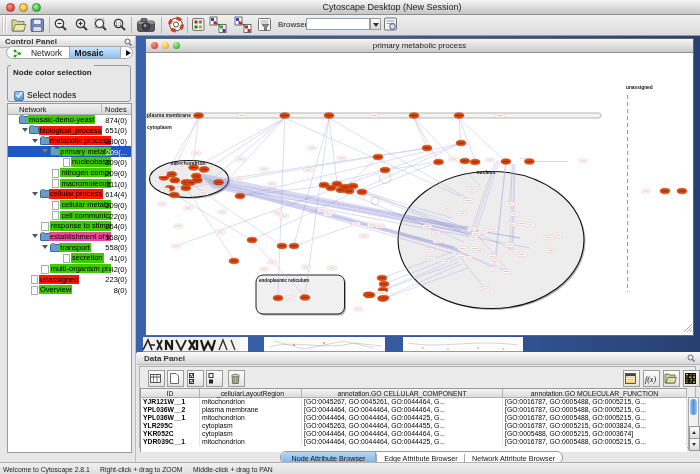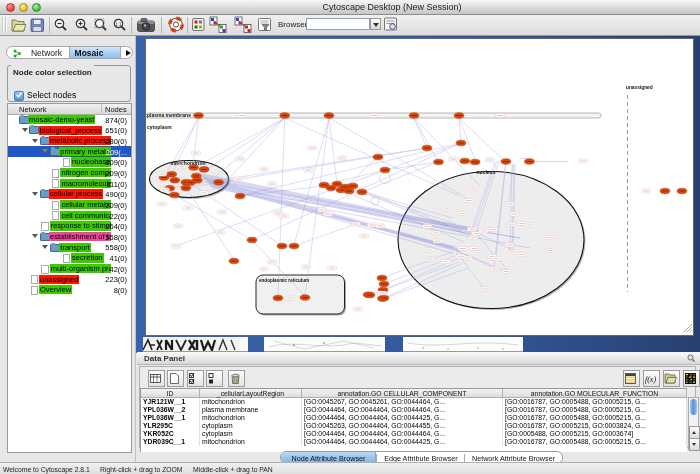--- a/index.html
+++ b/index.html
@@ -193,20 +193,26 @@
   <svg width="120" height="15" viewBox="0 0 120 15">
     <path d="M5 6 C40 12 70 2 115 8" stroke="#aab" stroke-width="0.5" fill="none"></path>
     <circle cx="20" cy="11" r="0.8" fill="#bbaa00"></circle>
       <circle cx="45" cy="12" r="0.8" fill="#bbaa00"></circle>
     <circle cx="75" cy="11" r="0.8" fill="#bbaa00"></circle>
       <circle cx="100" cy="12" r="0.8" fill="#bbaa00"></circle>
   </svg>
 </div>
 
 <div class="abs" id="netwin">
+  <div class="abs" id="nettitle">
+    <div class="abs nlight" style="left:5px;background:radial-gradient(circle at 35% 30%,#ff9a8a,#ee4c3e 60%,#b03228);"></div>
+    <div class="abs nlight" style="left:16px;background:radial-gradient(circle at 35% 30%,#ffe9a8,#f5bd40 60%,#c08a20);"></div>
+    <div class="abs nlight" style="left:27px;background:radial-gradient(circle at 35% 30%,#b8f0a0,#44c93e 60%,#2a9428);"></div>
+    <div class="abs" id="nettext">primary metabolic process</div>
+  </div>
   <div class="abs" style="left:0;top:13px;width:547px;height:283px;" id="canvasholder">
 <svg width="547" height="283" viewBox="146 52 547 283" style="position:absolute;left:0;top:0;">
 <rect x="146" y="113" width="455" height="5" rx="2.5" fill="#f4f4f2" stroke="#9a9a9a" stroke-width="0.7"></rect>
 <ellipse cx="190.5" cy="180.5" rx="39.5" ry="18.5" fill="#0a0a0a" opacity="0.3"></ellipse>
 <ellipse cx="189" cy="179" rx="39.5" ry="18.5" fill="#ededed" stroke="#111" stroke-width="1.1"></ellipse>
 <ellipse cx="492.5" cy="241.5" rx="93" ry="68.5" fill="#0a0a0a" opacity="0.3"></ellipse>
 <ellipse cx="491" cy="240" rx="93" ry="68.5" fill="#ededed" stroke="#111" stroke-width="1.1"></ellipse>
 <rect x="257.5" y="276.5" width="88.5" height="39" rx="7" fill="#0a0a0a" opacity="0.35"></rect>
 <rect x="256" y="275" width="88.5" height="39" rx="7" fill="#f0f0f0" stroke="#222" stroke-width="1"></rect>
 <line x1="627.5" y1="95" x2="627.5" y2="292" stroke="#999" stroke-width="1" stroke-dasharray="4 3"></line>
@@ -565,20 +571,27 @@
 <g stroke="#aaa" stroke-width="1">
 <line x1="684" y1="332" x2="692" y2="324"></line>
           <line x1="687" y1="332" x2="692" y2="327"></line>
           <line x1="690" y1="332" x2="692" y2="330"></line>
 </g>
 </svg>
 </div>
 </div>
 
 <div class="abs" id="cpanel">
+  <div class="abs" id="cphead">
+      <span>Control Panel</span>
+    <svg style="position:absolute;right:3px;top:2px;" width="8" height="8">
+        <circle cx="3.5" cy="3.5" r="2.5" fill="none" stroke="#667" stroke-width="1"></circle>
+        <line x1="5.5" y1="5.5" x2="7.5" y2="7.5" stroke="#667" stroke-width="1.2"></line>
+      </svg>
+  </div>
   <div class="abs" id="tabs">
     <svg style="position:absolute;left:6px;top:1.5px;" width="9" height="9" viewBox="0 0 9 9">
       <circle cx="2" cy="2" r="1.5" fill="#2a2"></circle>
         <circle cx="2" cy="7" r="1.5" fill="#2a2"></circle>
         <circle cx="6.5" cy="4.5" r="1.5" fill="#2a2"></circle>
       <line x1="2" y1="2" x2="6.5" y2="4.5" stroke="#2a2" stroke-width="0.8"></line>
         <line x1="2" y1="7" x2="6.5" y2="4.5" stroke="#2a2" stroke-width="0.8"></line>
     </svg>
     <div class="abs" id="tabmosaic"></div>
     <div class="abs" style="left:17px;top:1px;width:45px;text-align:center;font-size:8.5px;color:#222;">Network</div>
@@ -635,21 +648,21 @@
         </div>
 <div class="abs trow" style="top:74.20px;">
           <div class="file" style="left:43.9px;"></div>
           <div class="tlabel" style="left:52.4px;max-width:49px;background:#3dcb00;">macromolecule</div>
           <div class="tcount" style="color:#000;">311(0)</div>
         </div>
 <div class="abs trow" style="top:84.85px;">
           <div class="tri" style="left:24.0px;border-top-color:#555;"></div>
           <div class="folder" style="left:31.5px;"></div>
           <div class="tlabel" style="left:41.0px;max-width:60px;background:#ff1500;">cellular process</div>
-          <div class="tcount" style="color:#000;">490(0)</div>
+          <div class="tcount" style="color:#000;">614(4)</div>
         </div>
 <div class="abs trow" style="top:95.50px;">
           <div class="file" style="left:43.9px;"></div>
           <div class="tlabel" style="left:52.4px;max-width:49px;background:#3dcb00;">cellular metabo</div>
           <div class="tcount" style="color:#000;">209(0)</div>
         </div>
 <div class="abs trow" style="top:106.15px;">
           <div class="file" style="left:43.9px;"></div>
           <div class="tlabel" style="left:52.4px;max-width:49px;background:#3dcb00;">cell communicat</div>
           <div class="tcount" style="color:#000;">22(0)</div>

